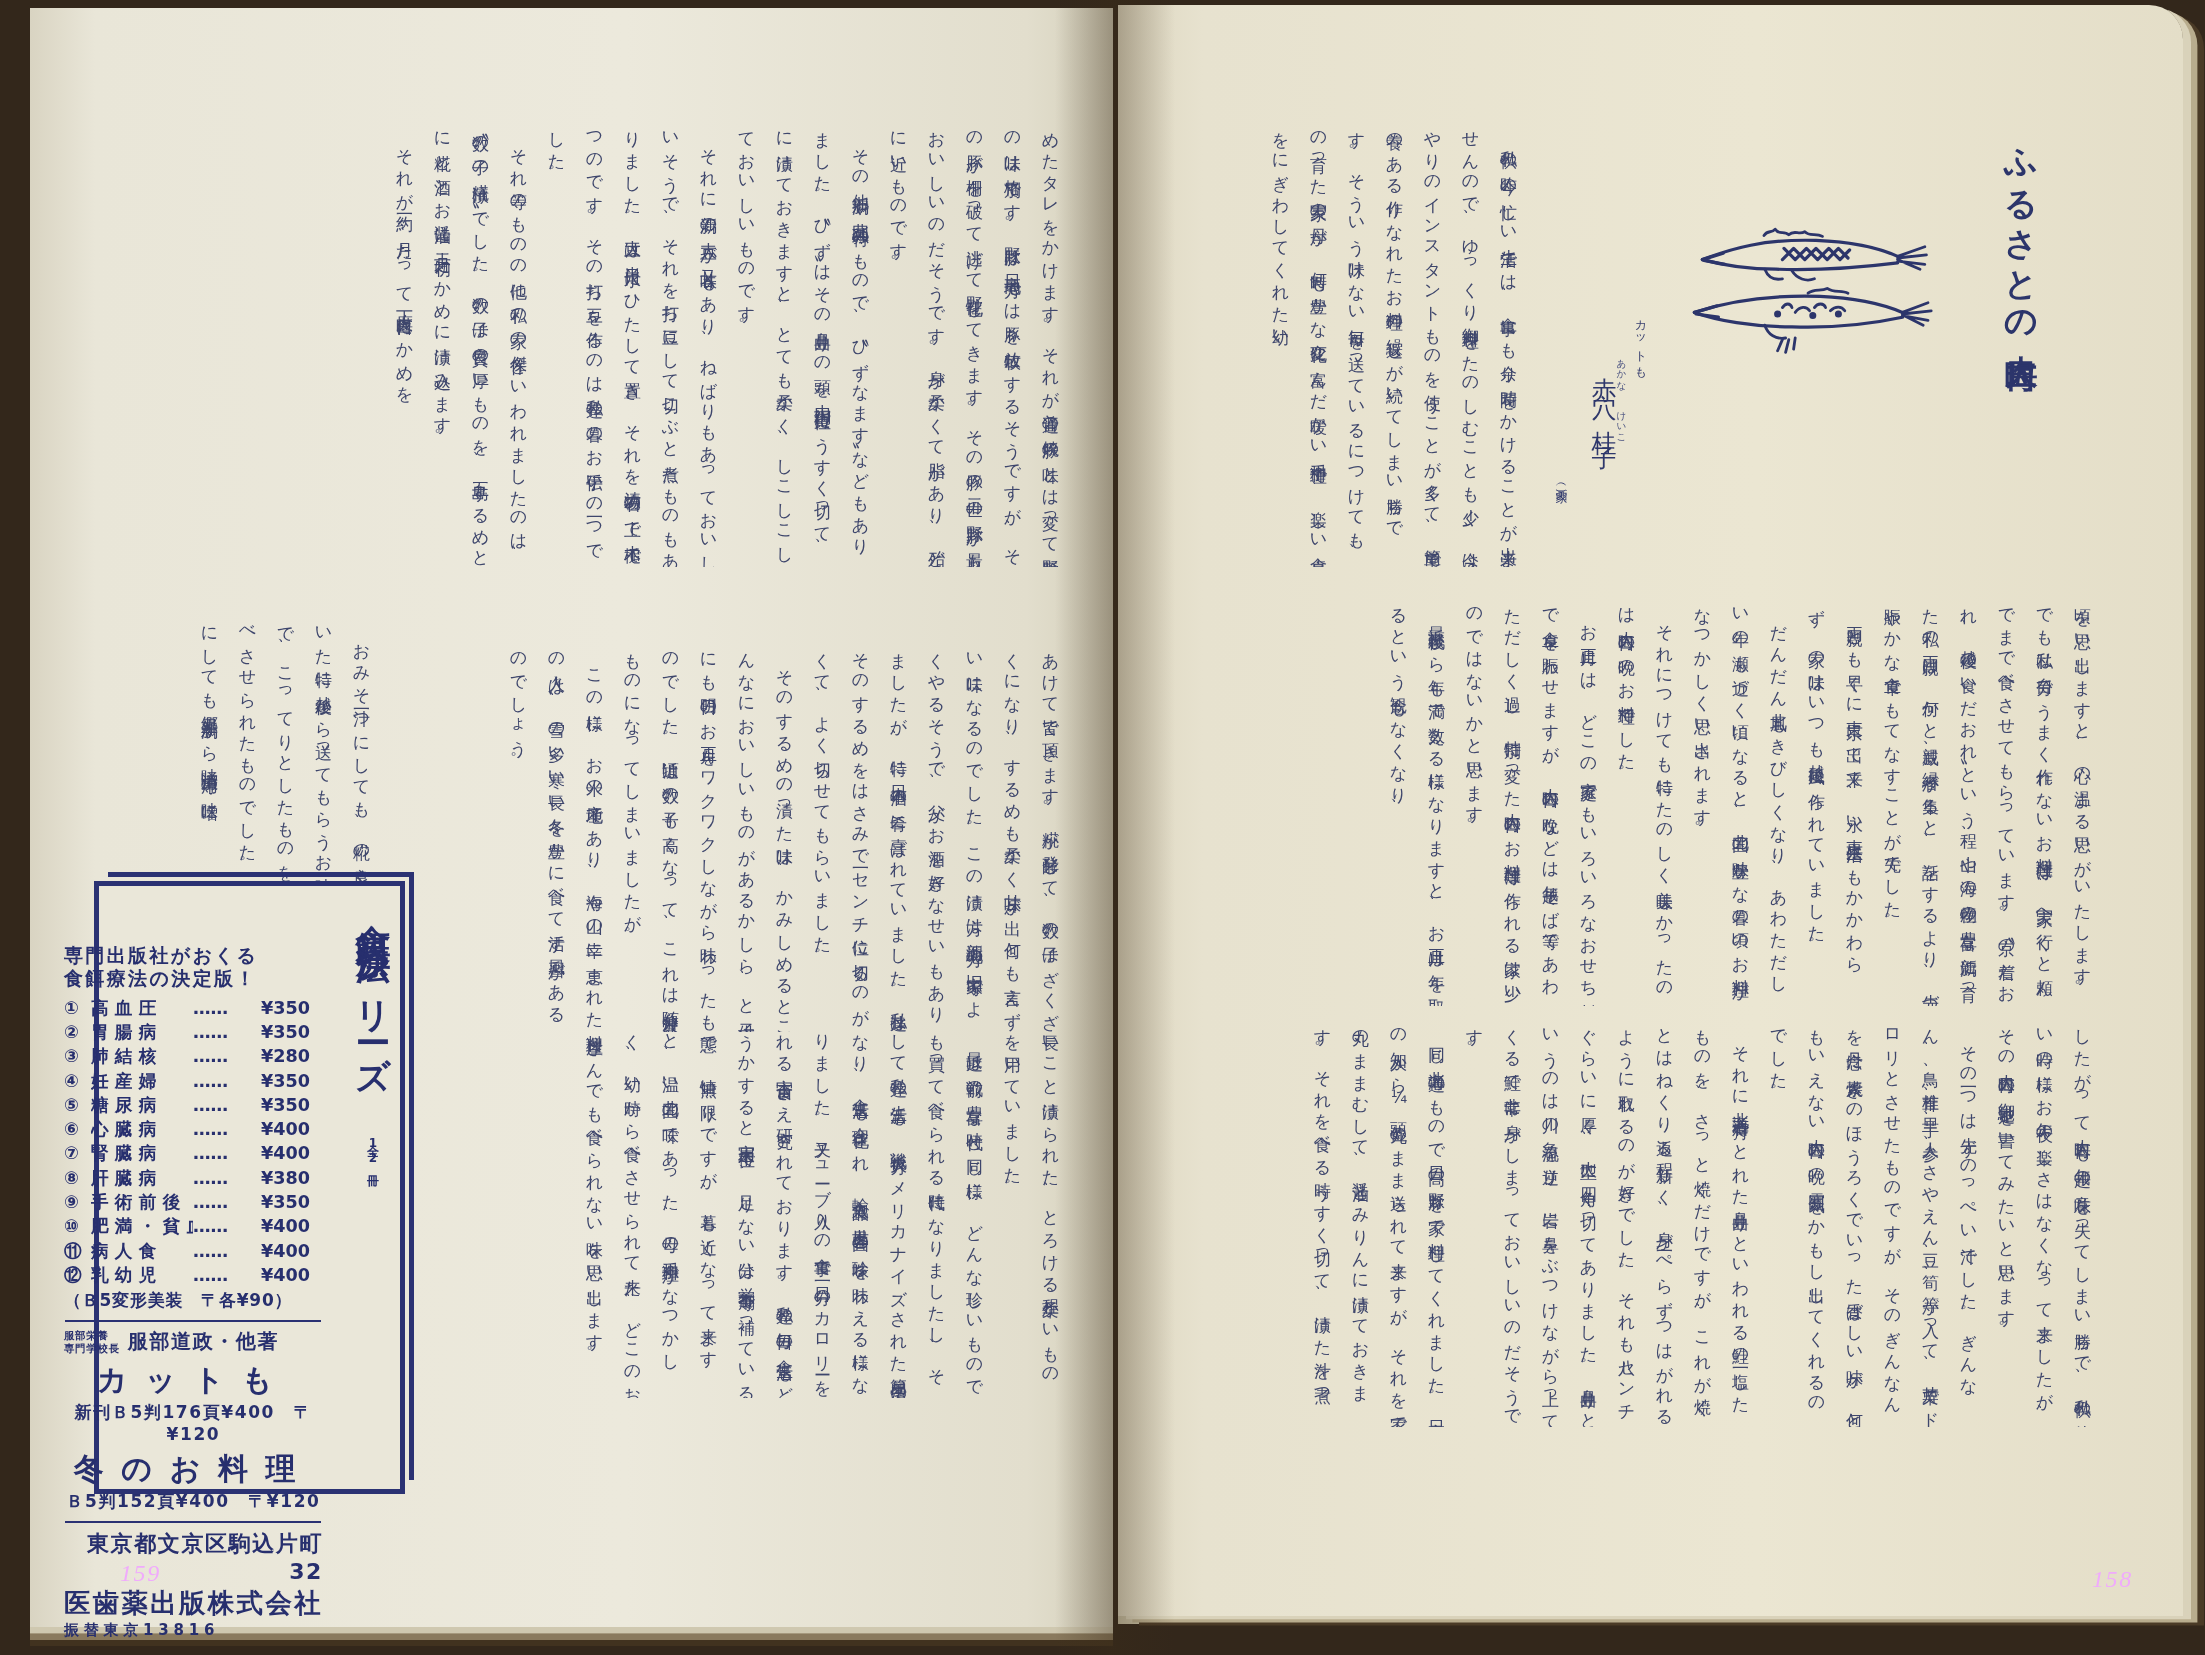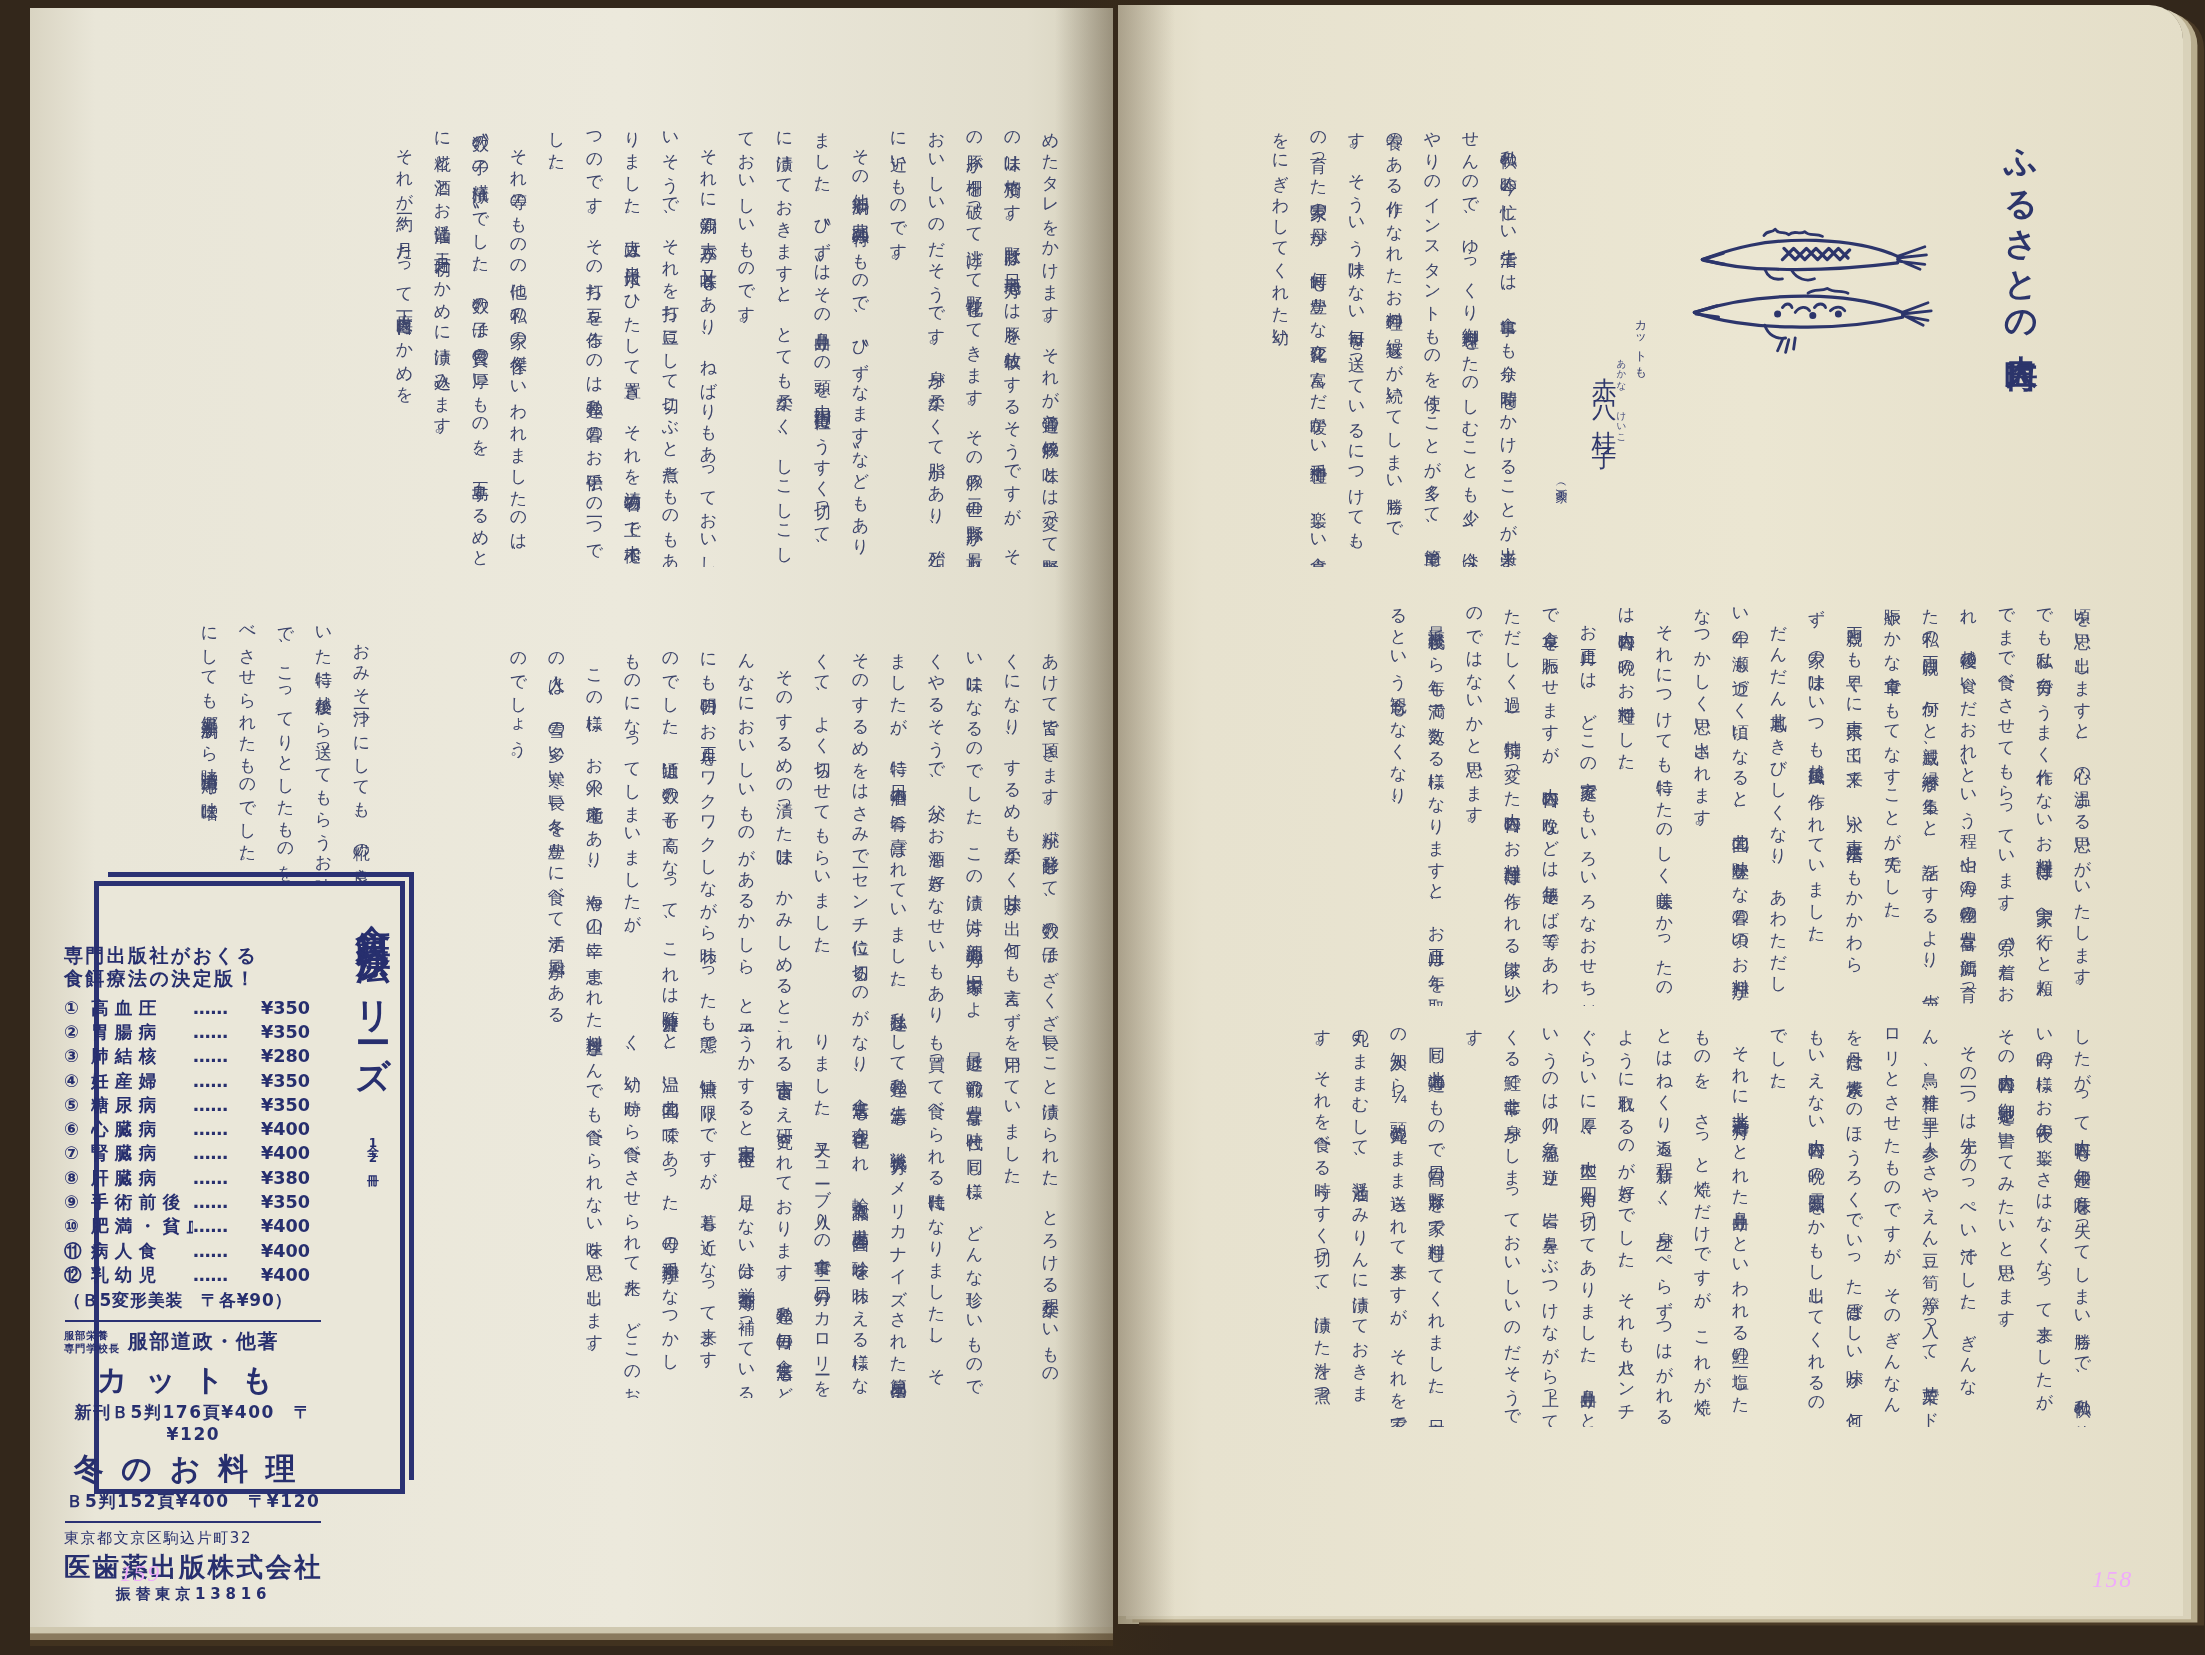--- a/index.html
+++ b/index.html
@@ -77,23 +77,23 @@
   .ad-row .nm{flex:0 0 102px;letter-spacing:6.4px;white-space:nowrap;overflow:hidden;}
   .ad-row .dots{flex:1 1 auto;overflow:hidden;white-space:nowrap;letter-spacing:0;}
   .ad-row .pr{flex:0 0 62px;text-align:left;}
   .ad-spec{font-size:17px;font-weight:bold;margin-top:1.6px;letter-spacing:0.8px;}
   .ad-div{border:none;border-top:2.4px solid #2b3273;margin:8px 1.6px 6.4px 1.6px;}
   .ad-credit{display:flex;align-items:center;gap:8px;}
   .ad-credit .small{font-size:10.4px;font-weight:bold;line-height:1.25;letter-spacing:0.8px;}
   .ad-credit .big{font-size:20px;font-weight:bold;letter-spacing:1.6px;}
   .ad-book{font-size:30px;font-weight:bold;letter-spacing:17.6px;text-align:center;margin-top:4.8px;white-space:nowrap;}
   .ad-bookspec{font-size:17px;font-weight:bold;text-align:center;letter-spacing:1.6px;margin-top:0px;}
-  .ad-addr{font-size:15px;font-weight:normal;text-align:left;letter-spacing:1.6px;}
+  .ad-addr{font-size:22px;font-weight:bold;text-align:right;letter-spacing:1.6px;}
   .ad-pub{font-size:26.4px;font-weight:bold;text-align:center;letter-spacing:2.4px;margin-top:1.6px;white-space:nowrap;}
-  .ad-acct{font-size:15px;font-weight:bold;text-align:center;letter-spacing:4.8px;}
+  .ad-acct{font-size:15px;font-weight:bold;letter-spacing:4.8px;}
 </style>
 </head>
 <body>
 
 <div class="page page-left">
 </div>
 
 <div class="page page-right">
 </div>
 

